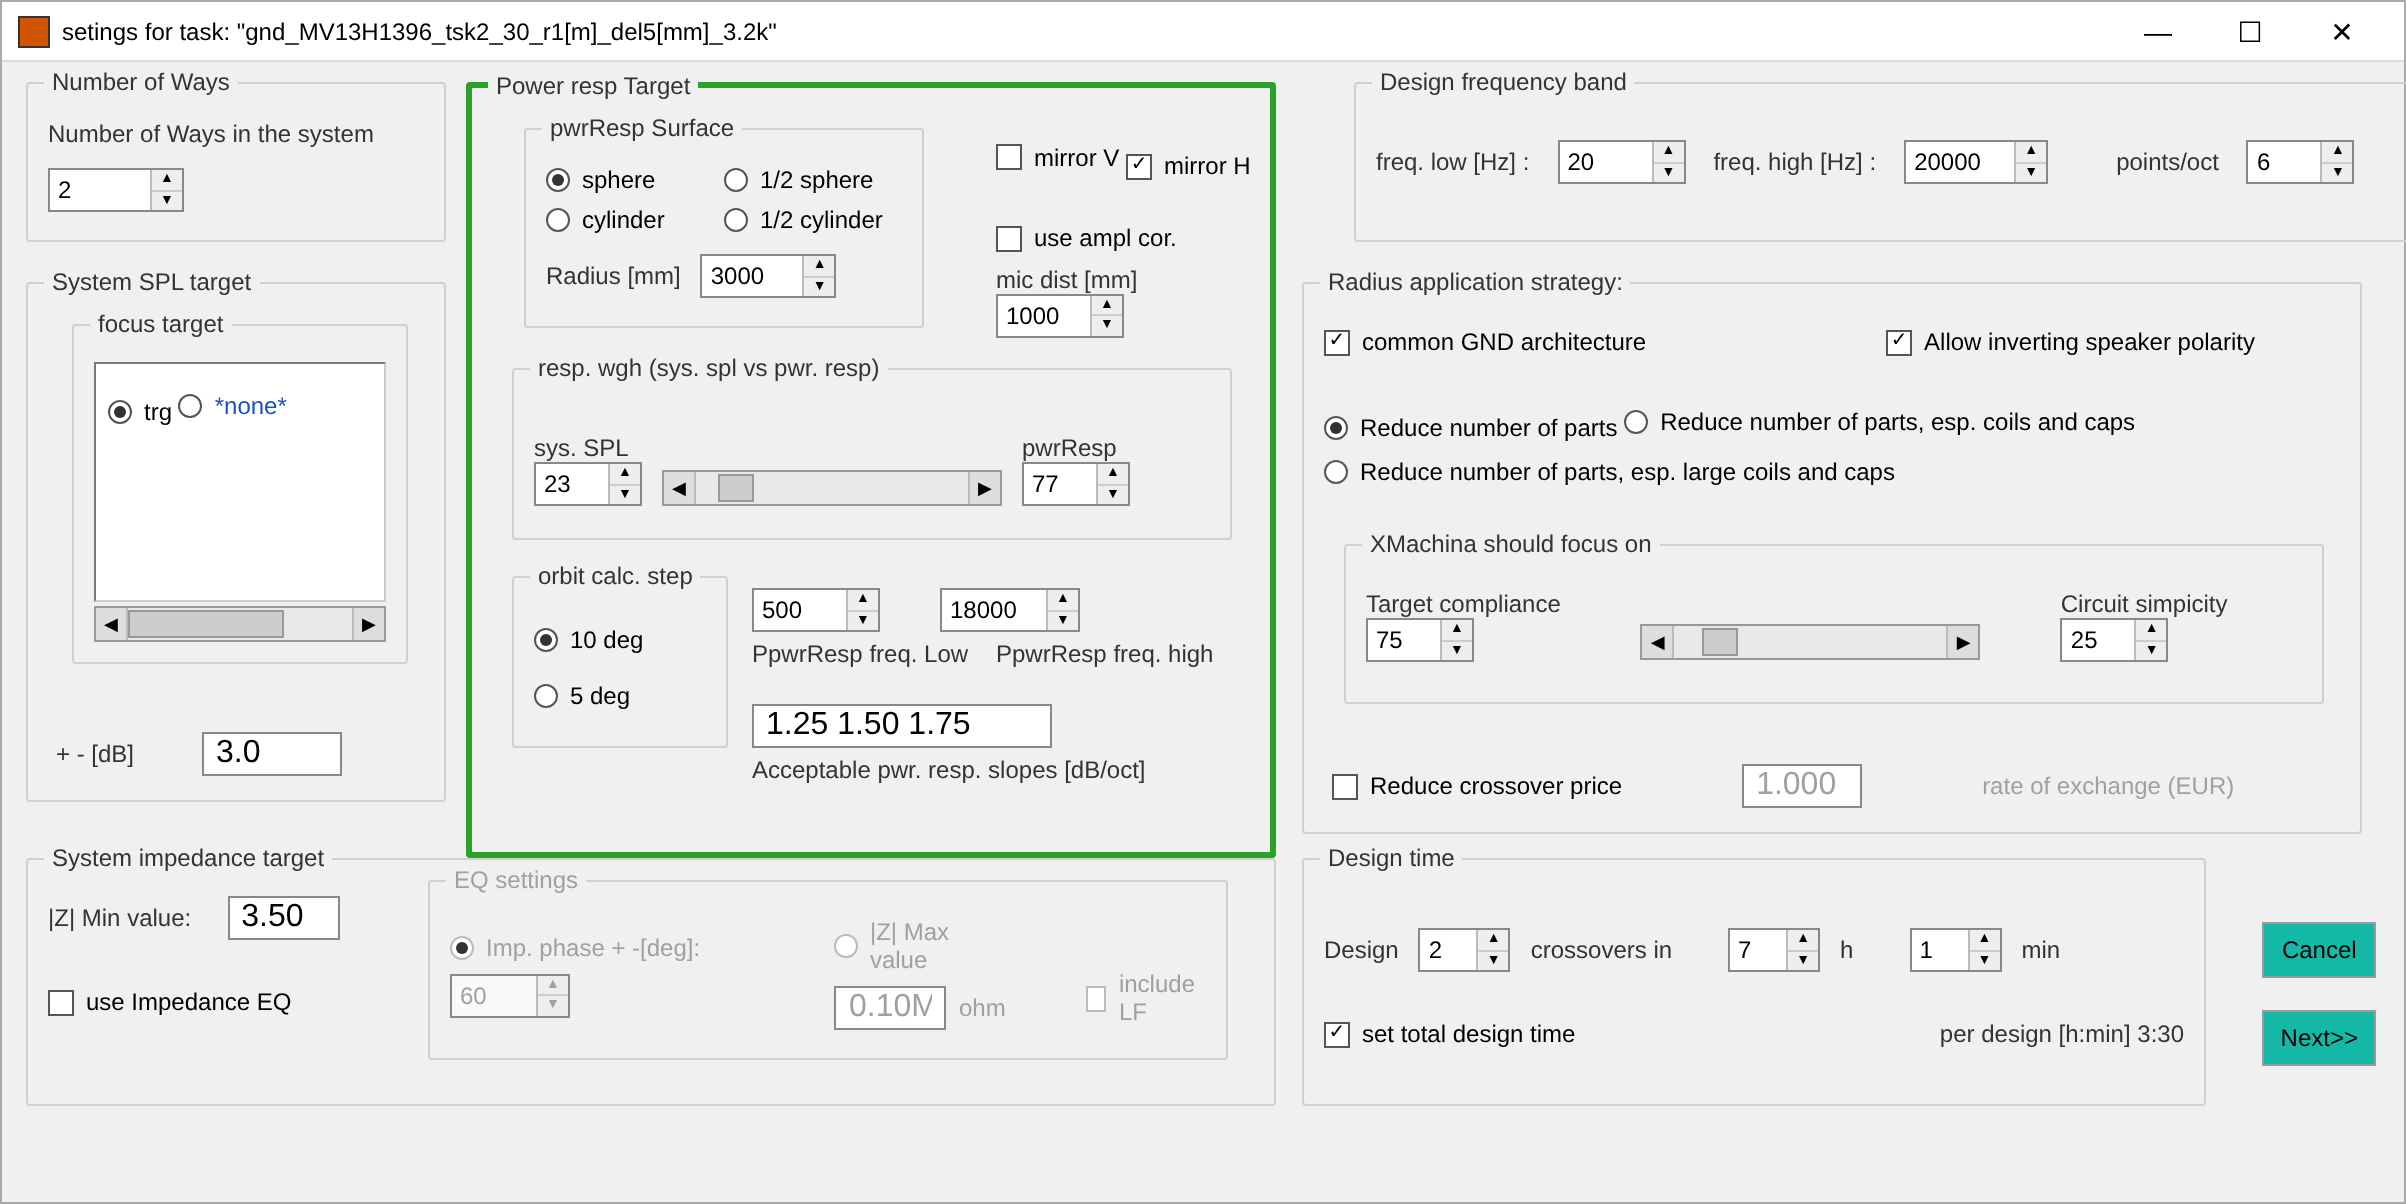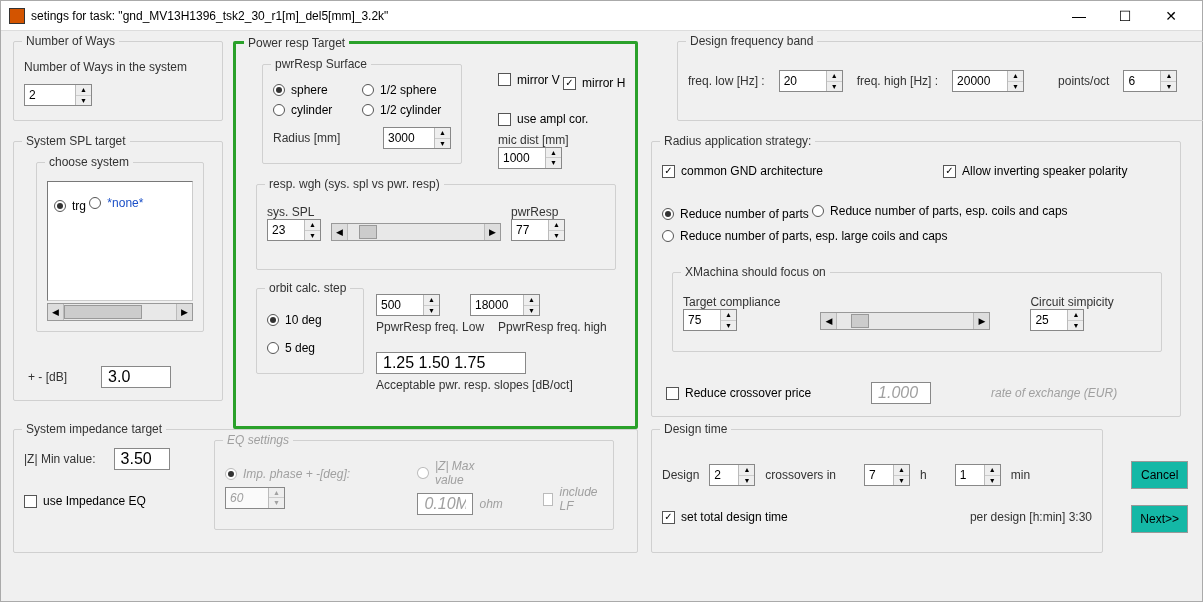--- a/index.html
+++ b/index.html
@@ -6,21 +6,21 @@
   body { margin: 0; background: #f0f0f0; }
   .window { width: 1203px; height: 602px; background: #f0f0f0; border: 1px solid #aaa; display: flex; flex-direction: column; }
   .titlebar { height: 30px; background: #fff; display: flex; align-items: center; padding: 13px 8px; border-bottom: 1px solid #ddd; }
   .titlebar .appicon { width: 16px; height: 16px; background: #d35400; border: 1px solid #333; margin-right: 6px; display: inline-block; }
   .titlebar .title { flex: 1; font-size: 12px; }
   .winbtn { width: 46px; height: 30px; display: flex; align-items: center; justify-content: center; font-size: 14px; }
   .client { flex: 1; position: relative; padding: 12px; }
 
   .group { position: absolute; border: 1px solid #d0d0d0; border-radius: 2px; padding: 18px 10px 10px 10px; }
   .group > .legend { position: absolute; top: -8px; left: 8px; background: #f0f0f0; padding: 0 4px; color: #333; }
-  .group.disabled, .group.disabled .legend, .disabled-text { color: #a0a0a0; font-style: italic; }
+  .group.disabled, .group.disabled .legend, .disabled-text { color: #a0a0a0; }
   .highlight { border: 3px solid #2aa12a !important; }
 
   .spin { display: inline-flex; align-items: stretch; border: 1px solid #888; background: #fff; height: 22px; }
   .spin input { border: none; outline: none; width: 50px; padding: 0 4px; text-align: left; font-size: 12px; }
   .spin .sp { width: 16px; display: flex; flex-direction: column; border-left: 1px solid #bbb; }
   .spin .sp div { flex:1; display:flex; align-items:center; justify-content:center; font-size:7px; background:#eee; border-bottom:1px solid #ccc; cursor:pointer; }
   .spin .sp div:last-child { border-bottom:none; }
 
   .txt { border: 1px solid #888; background:#fff; height:22px; padding:0 4px; display:inline-flex; align-items:center; }
   .txt input { border:none; outline:none; width:100%; background:transparent; font-size:16px; }
@@ -62,21 +62,21 @@
         <span class="sp">
             <div>▲</div>
             <div>▼</div>
           </span>
       </span>
     </div>
 
     <div class="group" style="left:12px; top:110px; width:210px; height:260px;">
       <span class="legend">System SPL target</span>
       <div class="group" style="left:22px; top:20px; width:168px; height:170px;">
-        <span class="legend">choose system</span>
+        <span class="legend">focus target</span>
         <div style="border:1px inset #ccc; background:#fff; height:120px; padding:6px; overflow:hidden;">
           <div class="rad">
               <span class="dot on"></span>
               <span>trg</span>
             </div>
           <div class="rad" style="margin-top:8px; color:#1a4fc7;">
               <span class="dot"></span>
               <span>*none*</span>
             </div>
         </div>
@@ -112,21 +112,21 @@
             </div>
           <div class="rad">
               <span class="dot"></span>
               <span>cylinder</span>
             </div>
           <div class="rad">
               <span class="dot"></span>
               <span>1/2 cylinder</span>
             </div>
         </div>
-        <div class="row" style="margin-top:10px; justify-content:space-between; gap:10px;">
+        <div class="row" style="margin-top:10px; justify-content:flex-start; gap:10px;">
           <span class="lbl">Radius [mm]</span>
           <span class="spin">
               <input value="3000" style="">
               <span class="sp">
                 <div>▲</div>
                 <div>▼</div>
               </span>
             </span>
         </div>
       </div>
@@ -149,21 +149,21 @@
             <input style="width: 46px;" value="1000">
             <span class="sp">
               <div>▲</div>
               <div>▼</div>
             </span>
           </span>
       </div>
 
       <div class="group" style="left:20px; top:140px; width:360px; height:86px;">
         <span class="legend">resp. wgh (sys. spl vs pwr. resp)</span>
-        <div style="display:flex; align-items:flex-end; gap:10px; margin-top:2px;">
+        <div style="display:flex; align-items:flex-end; gap:10px; margin-top:14px;">
           <div>
             <div class="lbl">sys. SPL</div>
             <span class="spin">
                 <input style="width: 36px;" value="23">
                 <span class="sp">
                   <div>▲</div>
                   <div>▼</div>
                 </span>
               </span>
           </div>

